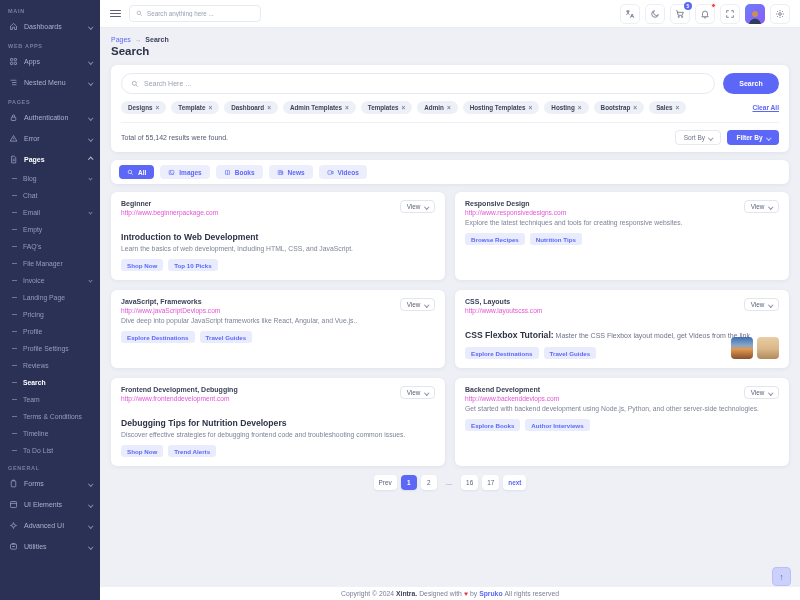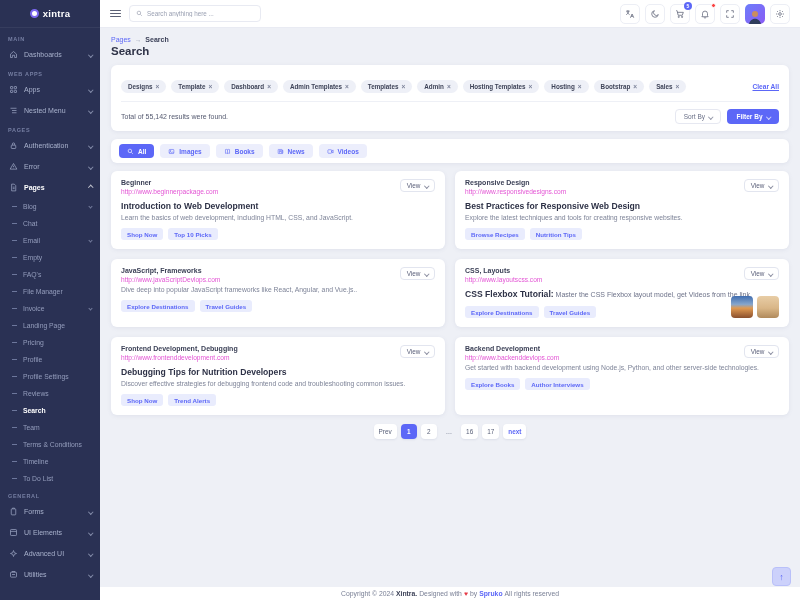--- a/index.html
+++ b/index.html
@@ -72,21 +72,21 @@
 
   .tabs-card{margin-top:8px;padding:5px 8px;display:flex;gap:6px}
   .tab{height:14px;padding:0 8px;border-radius:4px;background:#eceefc;color:#5c67f7;font-size:6.5px;font-weight:600;display:flex;align-items:center;gap:4px;cursor:pointer}
   .tab svg{width:7px;height:7px}
   .tab.active{background:#5c67f7;color:#fff}
 
   .results{margin-top:8px;display:grid;grid-template-columns:1fr 1fr;gap:10px}
   .rcard{background:#fff;border-radius:6px;box-shadow:0 1px 4px rgba(100,110,150,.10);padding:8px 10px 9px 10px;position:relative}
   .cat{font-size:7px;font-weight:700;color:#3c4157}
   .url{font-size:6.6px;color:#e354d4;margin-top:2px;cursor:pointer}
-  .rtitle{font-size:8.6px;font-weight:700;color:#2e3247;margin-top:6px}
+  .rtitle{font-size:8.6px;font-weight:700;color:#2e3247;margin-top:16px}
   .rtitle .lead{font-weight:700}
   .rtitle .rest{font-weight:400;font-size:7px;color:#6d7289}
   .rdesc{font-size:6.8px;color:#7e8498;margin-top:3px}
   .tags{display:flex;gap:5px;margin-top:7px}
   .tag{background:#e9ecfd;color:#5c67f7;font-size:6.2px;font-weight:600;padding:2.5px 6px;border-radius:3px;cursor:pointer}
   .view-btn{position:absolute;top:8px;right:10px;height:13px;padding:0 6px;border:1px solid #e2e5ef;border-radius:4px;background:#fff;color:#5b607a;font-size:6.4px;display:flex;align-items:center;gap:4px;cursor:pointer;font-family:"Liberation Sans",sans-serif}
   .thumbs{position:absolute;right:10px;bottom:9px;display:flex;gap:4px}
   .thumb{width:22px;height:22px;border-radius:4px;cursor:pointer}
   .thumb.road{background:linear-gradient(180deg,#3f6db0 0%,#86a6cc 38%,#e09a52 55%,#8a4f2d 100%)}
   .thumb.camp{background:linear-gradient(180deg,#e8cda6 0%,#d9b687 55%,#b08a5c 100%)}
@@ -102,24 +102,20 @@
   .footer .heart{color:#e63946;margin:0 2px}
   .footer .spruko{color:#5c67f7;font-weight:700;margin:0 2px;cursor:pointer}
   .footer span{white-space:pre}
 
   .scroll-top{position:absolute;right:9px;bottom:14px;width:19px;height:19px;border-radius:4px;background:#ccd1fb;color:#5c67f7;display:flex;align-items:center;justify-content:center;font-size:9px;cursor:pointer;border:1px solid #b9c0f9}
 </style>
 </head>
 <body>
 
 <aside class="sidebar">
-  <div class="logo">
-    <span class="logo-ring"></span>
-    <span class="logo-text">xintra</span>
-  </div>
   <div class="side-scroll">
 
     <div class="sec-label">MAIN</div>
     <div class="s-item">
       <span class="ic">
           <svg viewBox="0 0 24 24" fill="none" stroke="currentColor" stroke-width="2">
             <path d="M4 11 L12 4l8 7v9h-5v-6h-6v6H4z"></path>
           </svg>
         </span>
       <span>Dashboards</span>
@@ -360,20 +356,30 @@
 
   <main class="content">
     <div class="crumbs">
       <span class="parent">Pages</span>
       <span class="sep">→</span>
       <span class="cur">Search</span>
     </div>
     <div class="page-title">Search</div>
 
     <section class="card search-card">
+      <div class="search-row">
+        <div class="big-search">
+          <svg viewBox="0 0 24 24" fill="none" stroke="currentColor" stroke-width="2">
+              <circle cx="10" cy="10" r="6"></circle>
+              <path d="M15 15l5 5"></path>
+            </svg>
+          <input type="text" placeholder="Search Here ..." style="">
+        </div>
+        <button class="search-btn">Search</button>
+      </div>
       <div class="chips-row">
         <span class="chip">
             <span>Designs</span>
             <span class="x">×</span>
           </span>
         <span class="chip">
             <span>Template</span>
             <span class="x">×</span>
           </span>
         <span class="chip">
@@ -482,21 +488,20 @@
         </div>
       </article>
 
       <article class="rcard">
         <div class="cat">Responsive Design</div>
         <div class="url">http://www.responsivedesigns.com</div>
         <button class="view-btn">
             <span>View</span>
             <i class="chev"></i>
           </button>
-        <div class="rtitle">Best Practices for Responsive Web Design</div>
         <div class="rdesc">Explore the latest techniques and tools for creating responsive websites.</div>
         <div class="tags">
           <span class="tag">Browse Recipes</span>
           <span class="tag">Nutrition Tips</span>
         </div>
       </article>
 
       <article class="rcard">
         <div class="cat">JavaScript, Frameworks</div>
         <div class="url">http://www.javaScriptDevlops.com</div>

